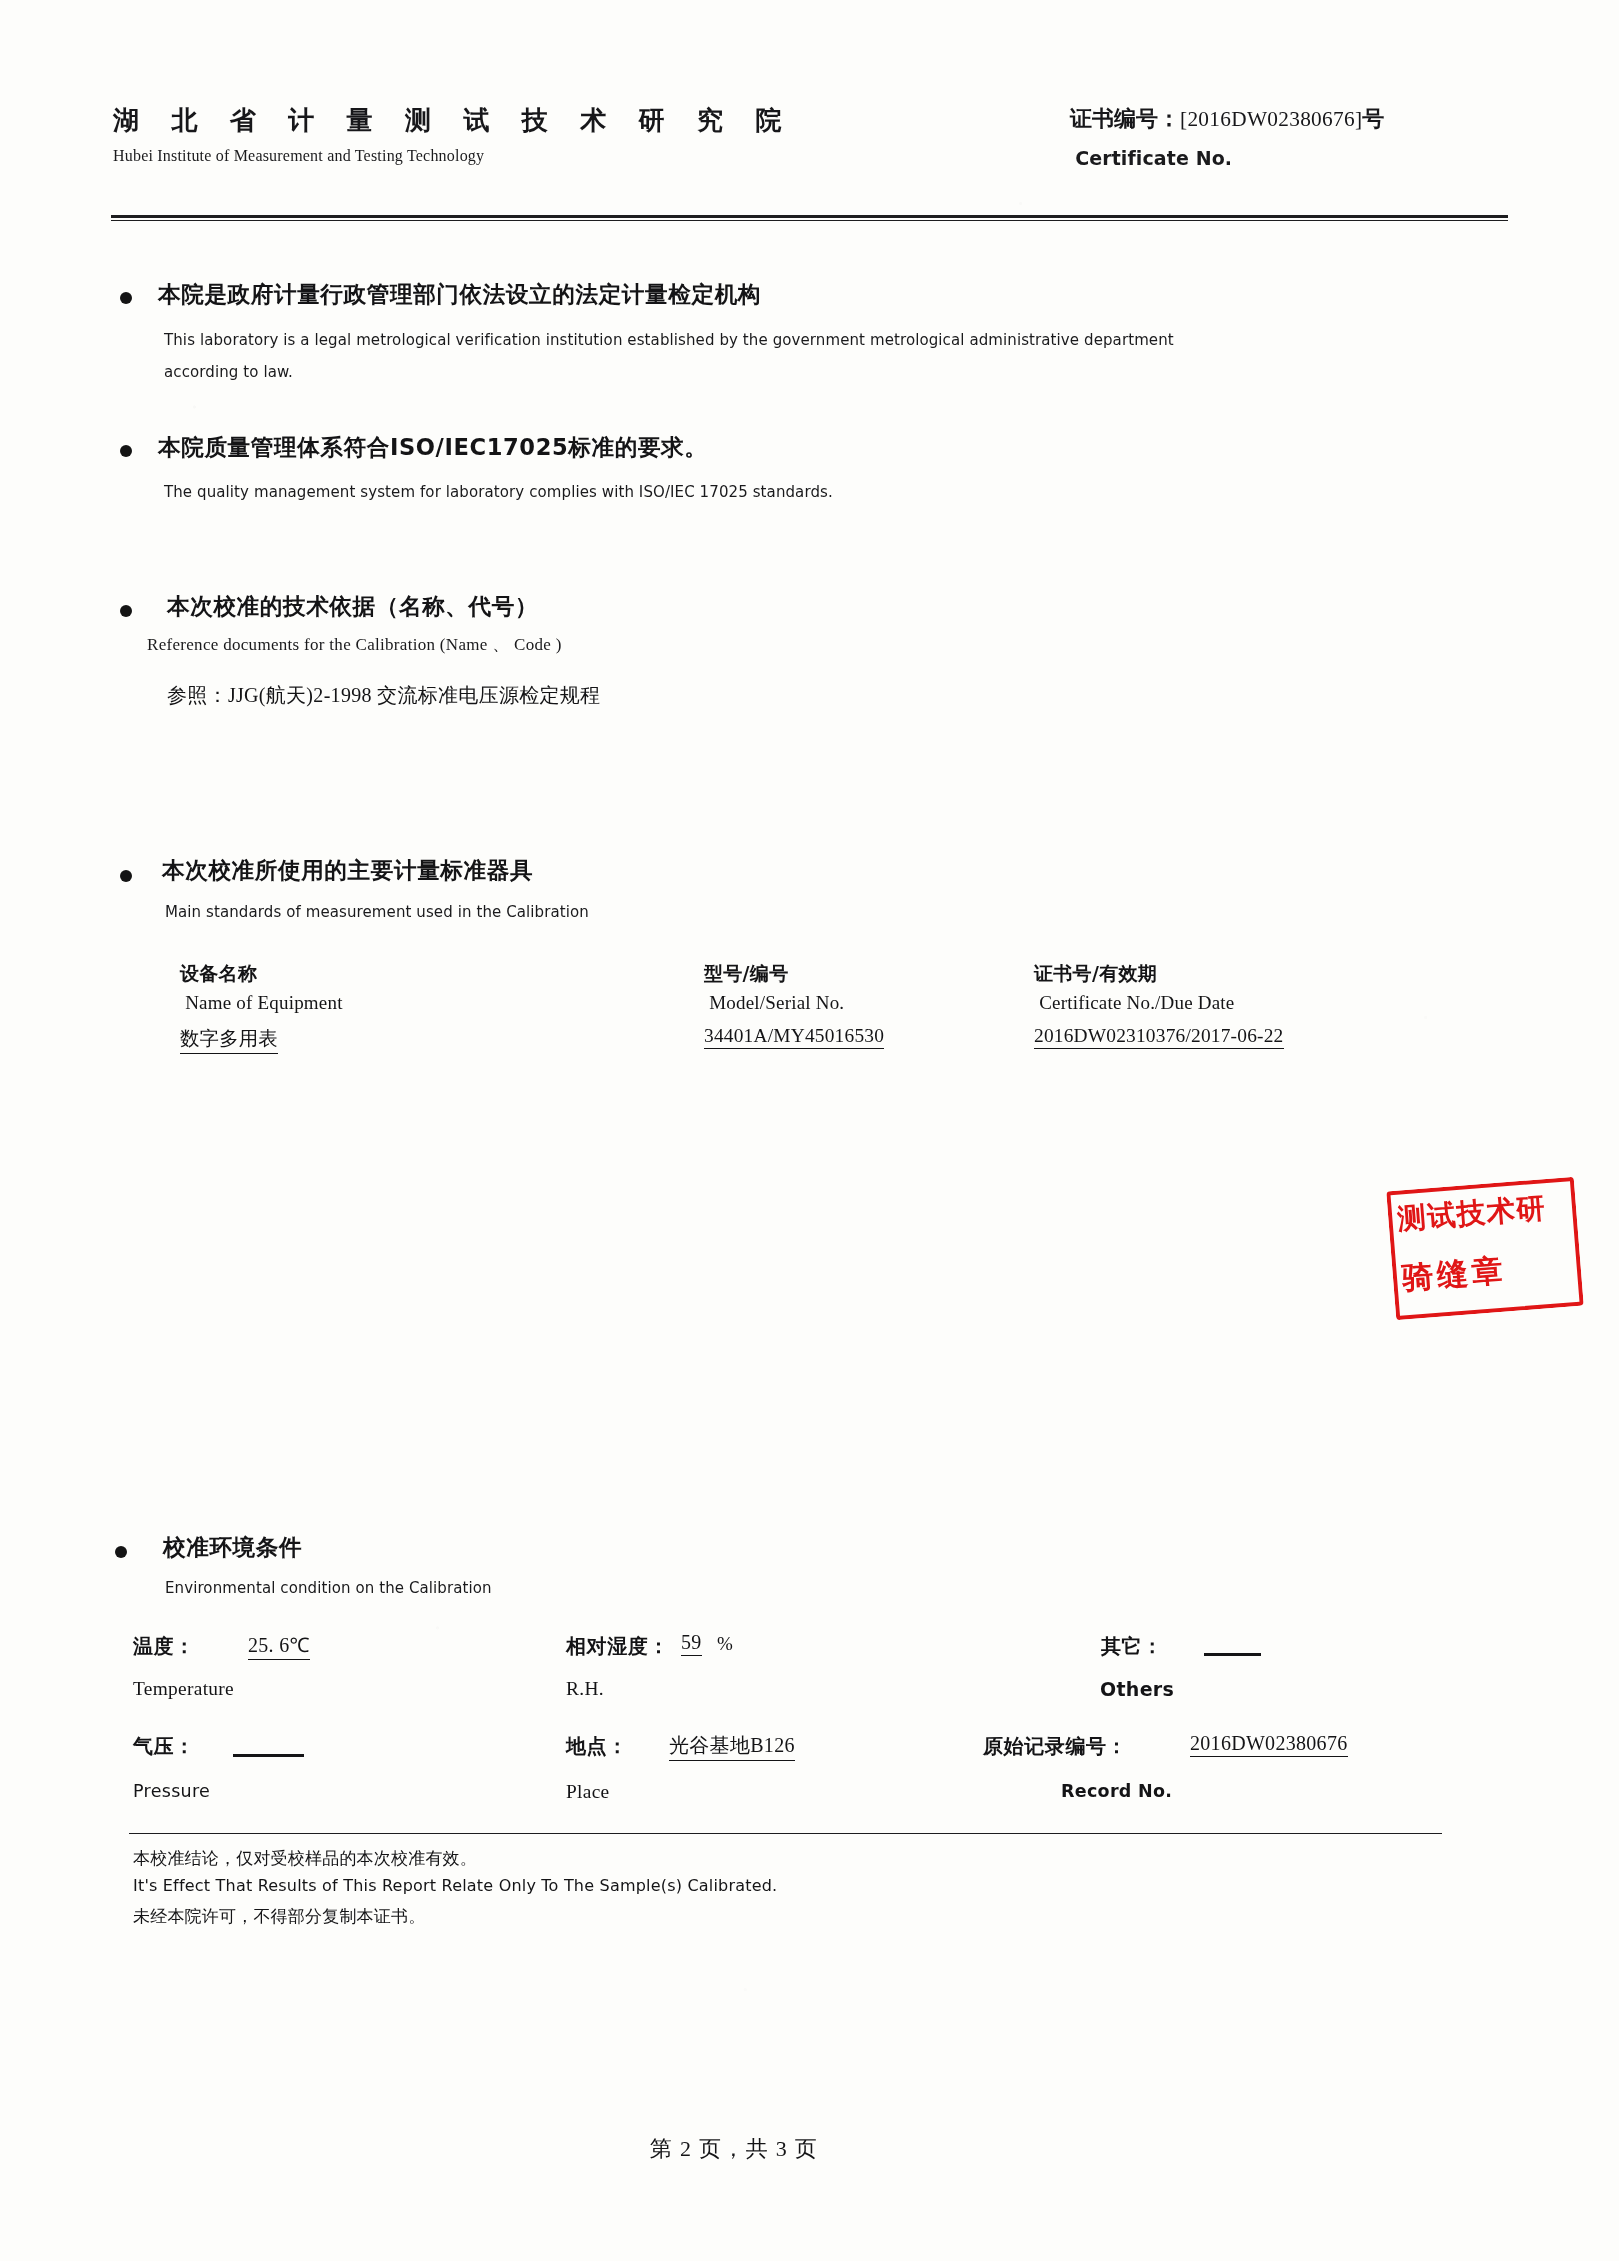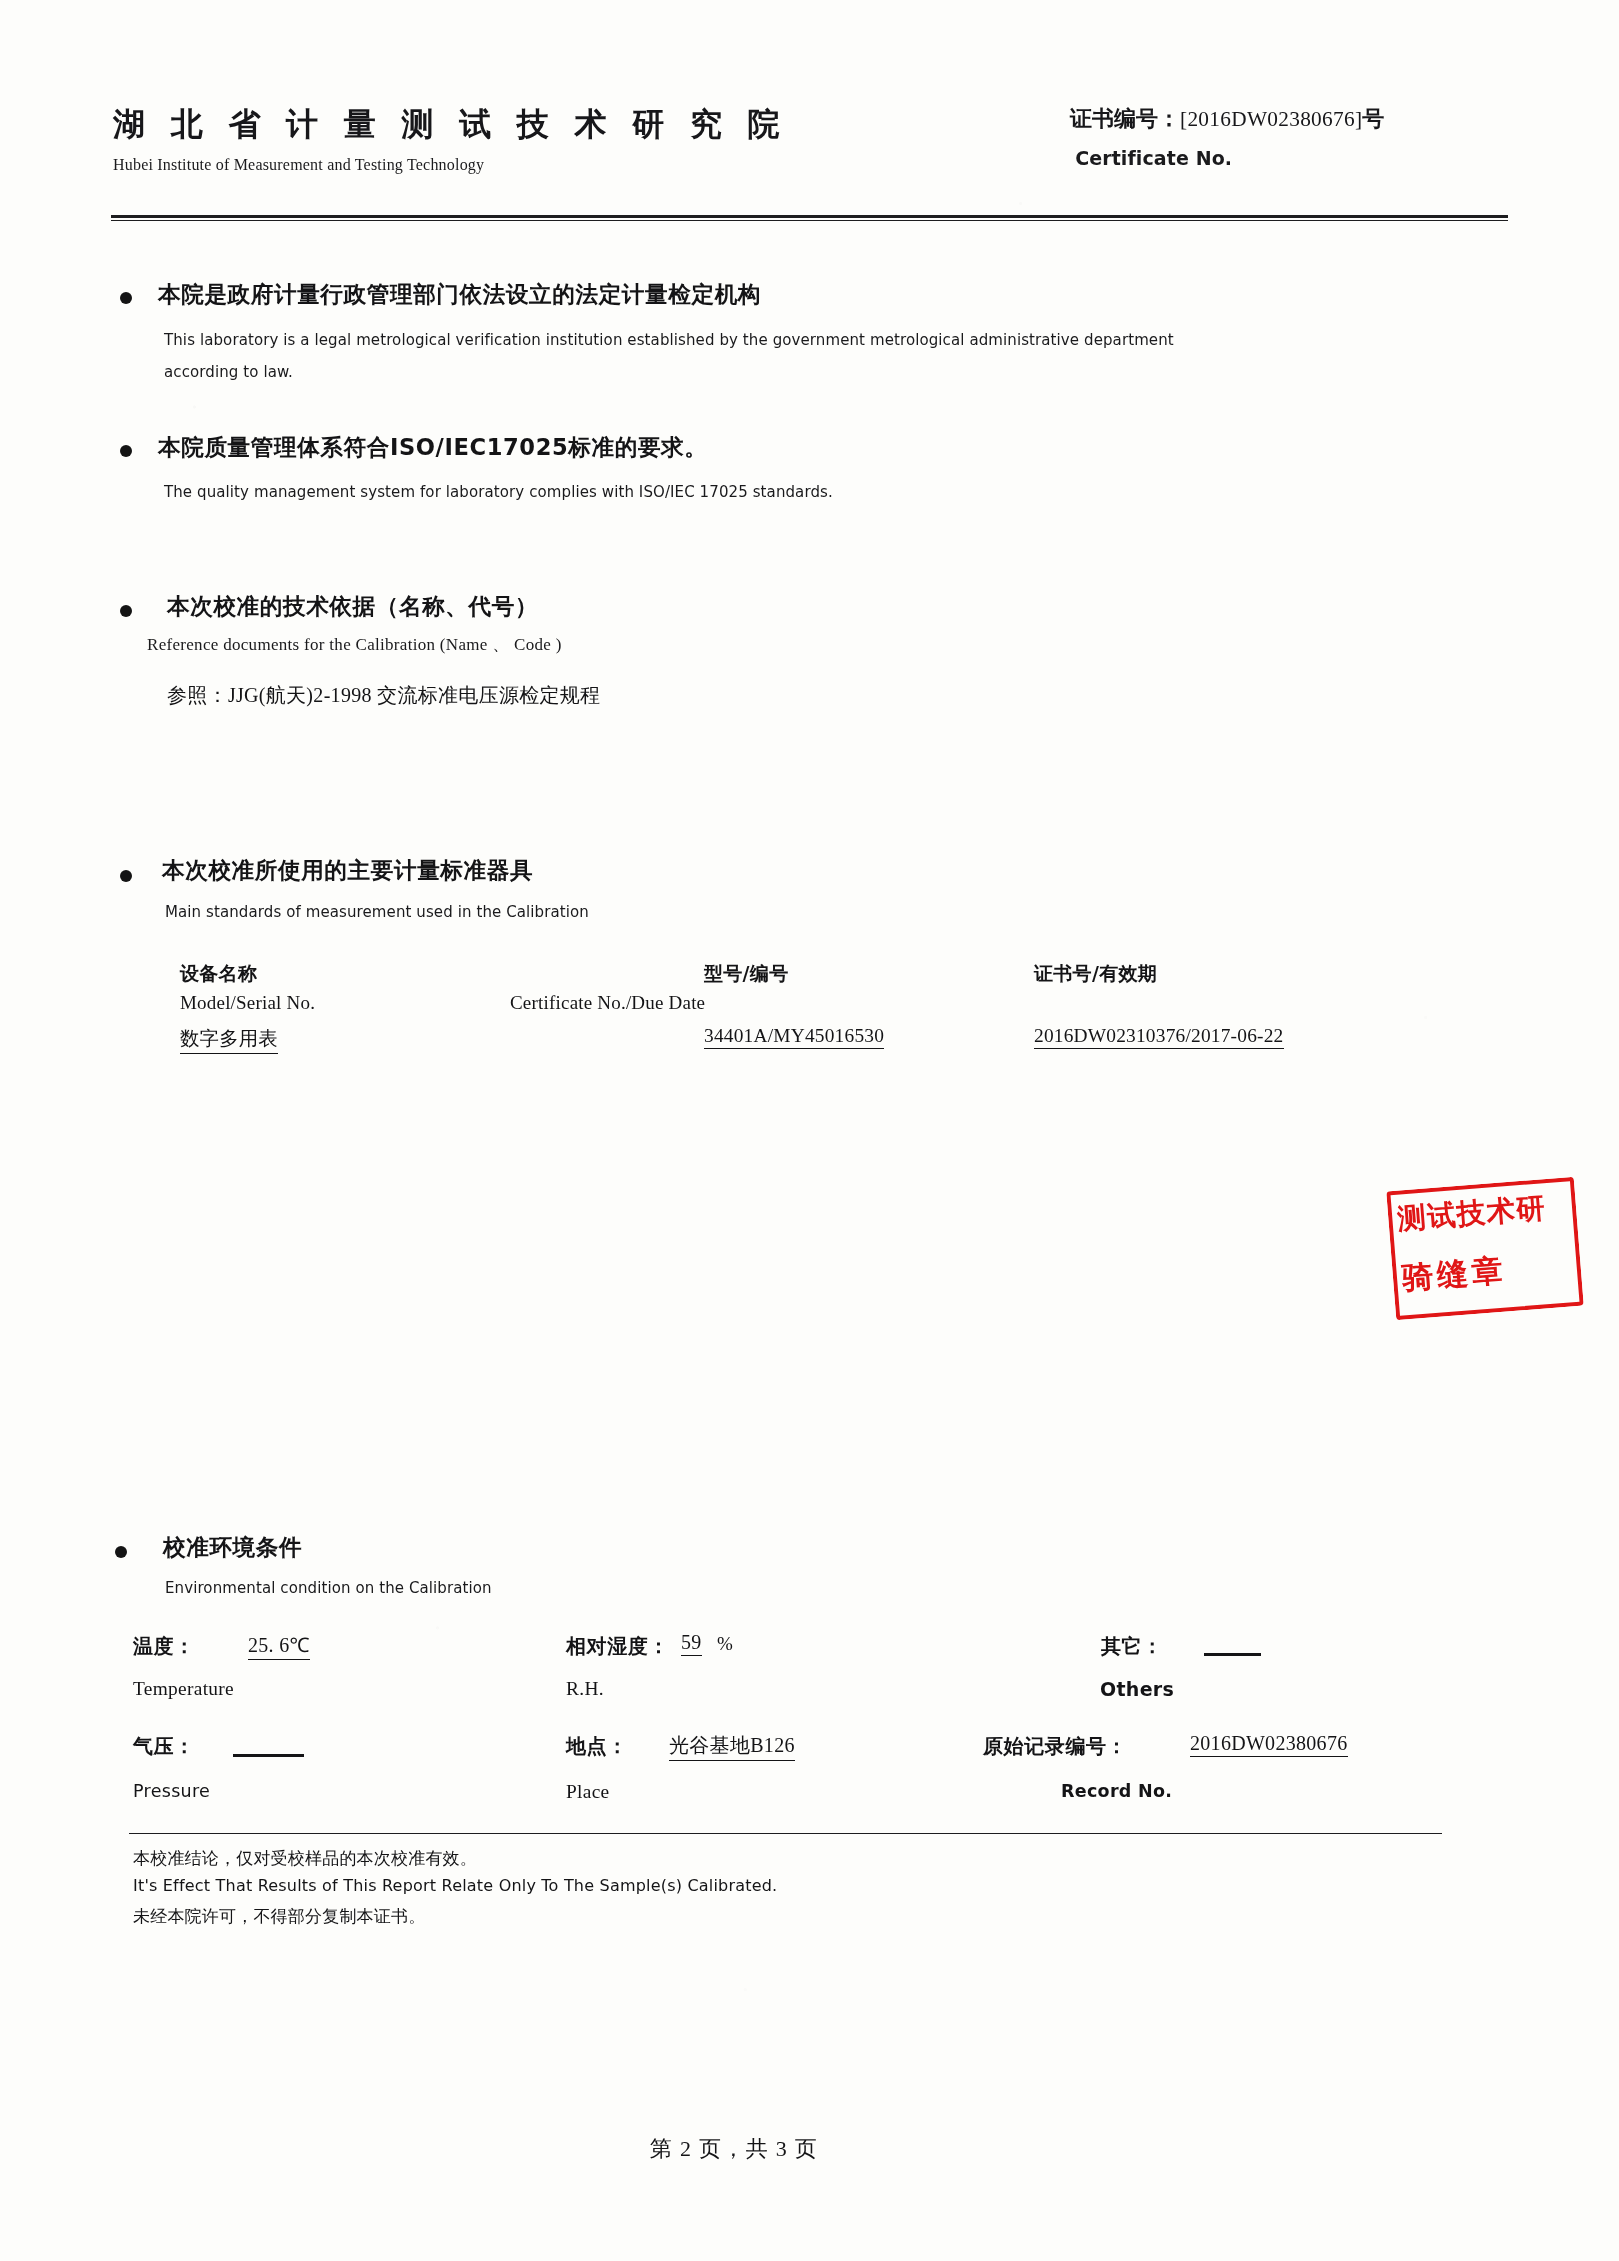--- a/index.html
+++ b/index.html
@@ -36,23 +36,23 @@
   }
 
   
   .header {
     position: absolute;
     left: 113px;
     top: 103px;
     width: 1397px;
   }
   .org-cn {
-    font-family: Liberation Sans, sans-serif;
-    font-weight: bold;
-    font-size: 32px;
+    font-family: Liberation Mono, monospace;
+    font-weight: bold;
+    font-size: 26px;
     letter-spacing: 8.4px;
     color: #17171a;
     white-space: nowrap;
   }
   .org-en {
     margin-top: 9px;
     font-family: "Liberation Serif", serif;
     font-size: 16px;
     color: #1b1b1d;
     letter-spacing: 0.2px;
@@ -324,20 +324,21 @@
   <div class="cn-head" style="left:162px; top:855px;">本次校准所使用的主要计量标准器具</div>
   <div class="en-sub" style="left:165px; top:899px;">Main standards of measurement used in the Calibration</div>
 
   <div class="std-table">
     <div class="std-row">
       <div class="std-col-1 std-cn">设备名称</div>
       <div class="std-col-2 std-cn">型号/编号</div>
       <div class="std-col-3 std-cn">证书号/有效期</div>
     </div>
     <div class="std-row">
+      <div class="std-col-1 std-en" style="padding-left:5.2px;">Name of Equipment</div>
       <div class="std-col-2 std-en">Model/Serial No.</div>
       <div class="std-col-3 std-en">Certificate No./Due Date</div>
     </div>
     <div class="std-row" style="margin-top:3.9px;">
       <div class="std-col-1 std-val">
         <span class="u">数字多用表</span>
       </div>
       <div class="std-col-2 std-val">
         <span class="u">34401A/MY45016530</span>
       </div>

